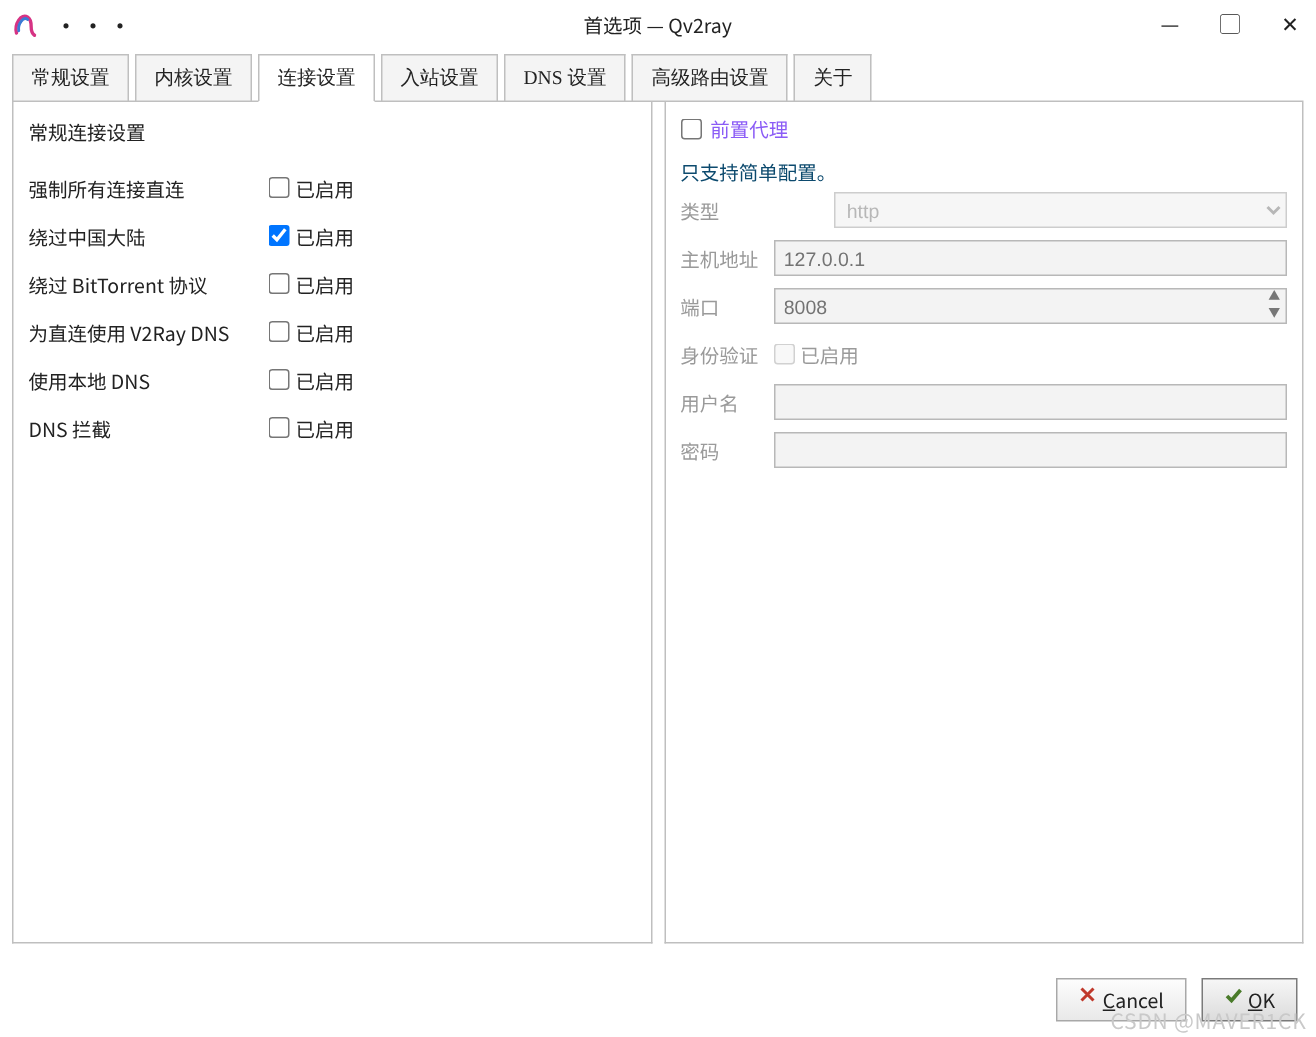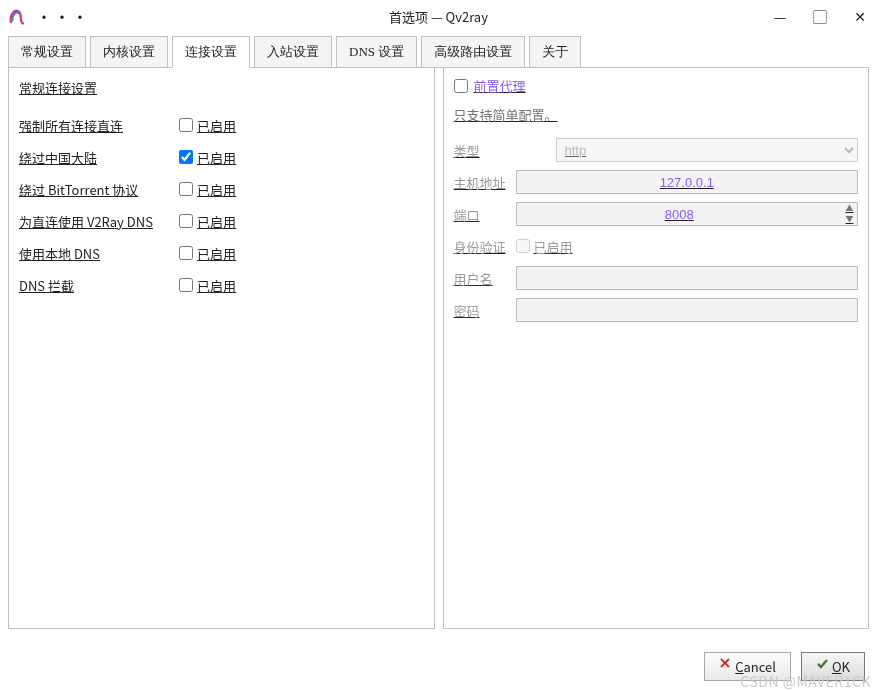--- a/index.html
+++ b/index.html
@@ -54,21 +54,20 @@
   }
 
   .panel-row {
     display: flex;
     gap: 8px;
     margin: 0 8px;
     border-top: 1px solid #bfbfbf;
     position: relative;
     top: -1px;
     height: 562px;
-    text-decoration: underline;
   }
   .panel {
     border: 1px solid #bfbfbf;
     border-top: none;
     flex: 1;
     padding: 8px 10px;
     background: #fff;
   }
   .panel-left { flex: 1; }
   .panel-right { flex: 1; color: #888; }
@@ -81,34 +80,33 @@
   }
   .chk-row .lbl { width: 160px; }
   .chkwrap { display: inline-flex; align-items: center; gap: 4px; }
   input[type=checkbox] { width: 14px; height: 14px; margin:0; }
 
   .right-head {
     display: flex; align-items: center; gap: 6px;
     margin-bottom: 10px;
     color: #222;
   }
-  .muted { color: #737373; margin-bottom: 10px; }
+  .muted { color: #0c4a6e; }
   .field-row {
     display: flex; align-items: center; height: 32px;
   }
   .field-row .flbl { width: 62px; color: #9a9a9a; }
   .proxy-input {
     flex: 1;
     height: 24px;
     border: 1px solid #b8b8b8;
     background: #f3f3f3;
-    color: #8b5cf6;
+    color: #737373;
     padding: 0 6px;
     font-size: 13px;
-    text-align: center;
   }
   .proxy-select {
     flex: 1;
     height: 24px;
     border: 1px solid #b8b8b8;
     background: #f3f3f3;
     color: #9a9a9a;
     font-size: 13px;
     padding: 0 4px;
     margin-left: 40px;

